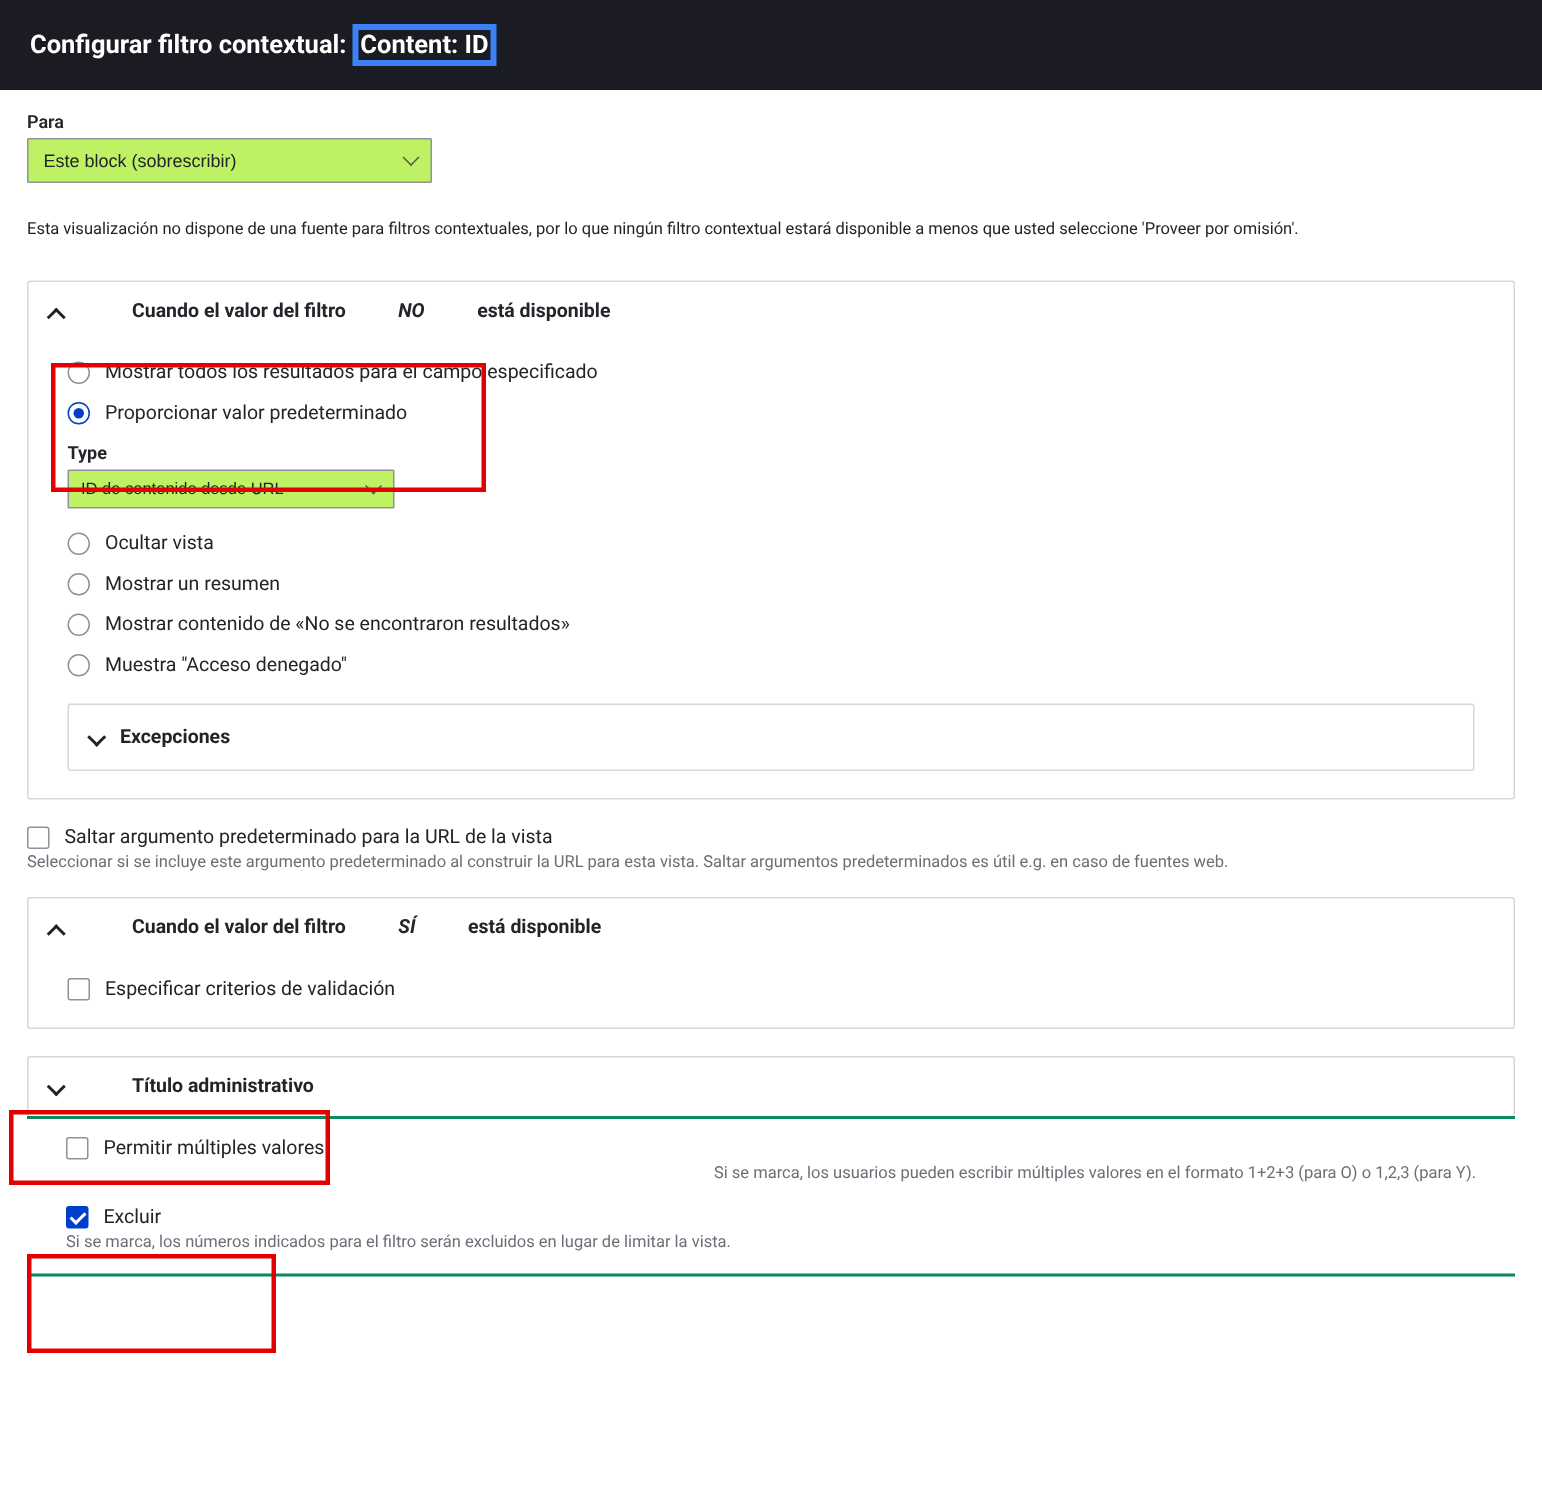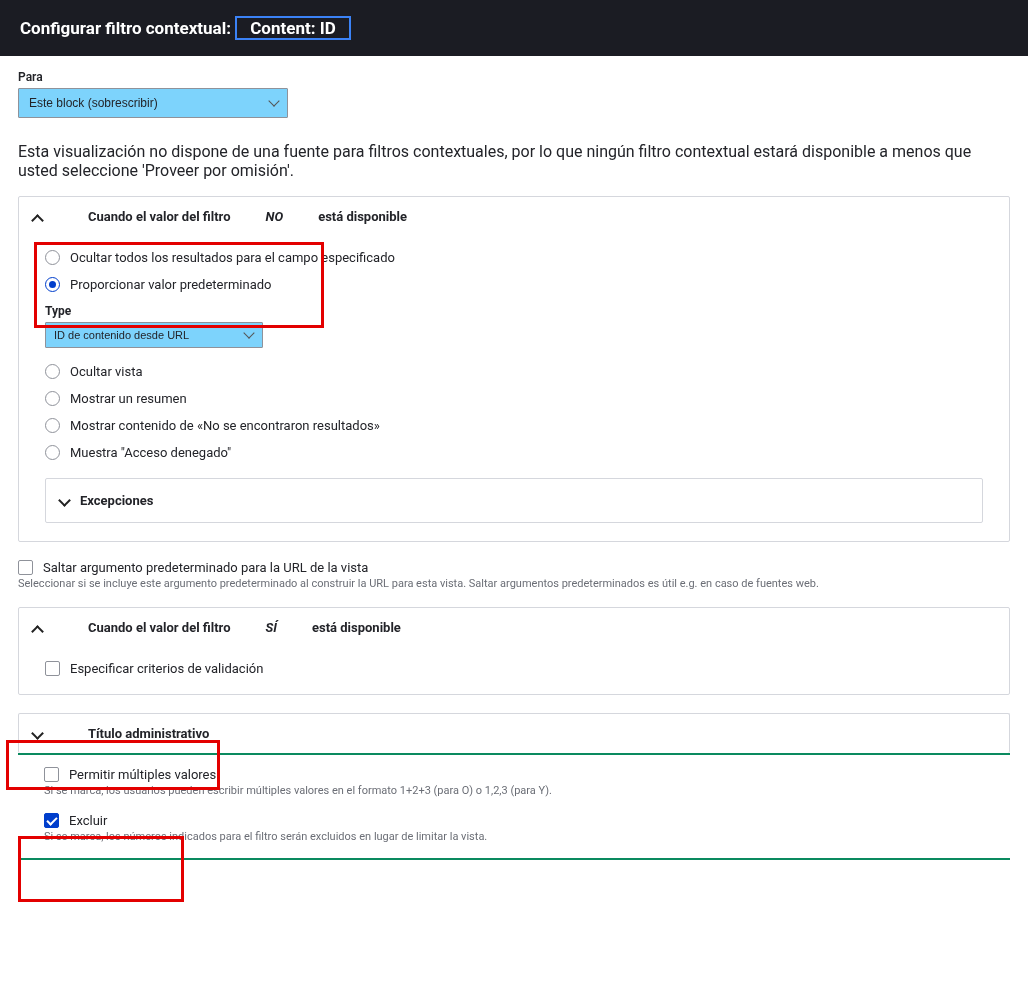--- a/index.html
+++ b/index.html
@@ -1,31 +1,31 @@
 <!DOCTYPE html>
 <html><head>
 <meta charset="utf-8">
 <style>
 * { box-sizing: border-box; margin: 0; padding: 0; }
 body { font-family: -apple-system, BlinkMacSystemFont, "Segoe UI", Roboto, sans-serif; font-size: 13px; color: #232429; background: #fff; width: 1028px; height: 994px; position: relative; overflow: hidden; }
 
 .header-bar { background: #1b1c23; color: #fff; padding: 16px 20px; font-size: 17px; font-weight: bold; }
-.hilite-title { display: inline-block; border: 2px solid #3b82f6; padding: 0 13px; }
+.hilite-title { display: inline-block; border: 4px solid #3b82f6; padding: 0 1px; }
 
 .content { padding: 14px 18px 18px 18px; }
 
 .fld-label { font-size: 12px; color: #232429; font-weight: 600; margin-bottom: 4px; display: block; }
 
 .select-wrap { position: relative; display: inline-block; }
-.select { border: 1px solid #8f929a; background: #7dd3fc; font-size: 12px; color: #232429; padding: 7px 34px 7px 10px; min-width: 270px; appearance: none; border-radius: 1px; }
+.select { border: 1px solid #8f929a; background: #bef264; font-size: 12px; color: #232429; padding: 7px 34px 7px 10px; min-width: 270px; appearance: none; border-radius: 1px; }
 .select.small { min-width: 218px; padding: 6px 30px 6px 8px; font-size: 11px; }
 .chev { position: absolute; right: 10px; top: 50%; transform: translateY(-50%); pointer-events: none; }
 .chev::before { content: ""; display: block; width: 7px; height: 7px; border-right: 1.5px solid #555; border-bottom: 1.5px solid #555; transform: rotate(45deg); margin-top: -4px; }
 
-.info-text { font-size: 16px; color: #232429; margin: 24px 0 16px 0; }
+.info-text { font-size: 11px; color: #232429; margin: 24px 0 28px 0; }
 
 .panel { border: 1px solid #d5d7dd; border-radius: 2px; margin-bottom: 18px; }
 .panel-head { display: flex; align-items: center; padding: 12px 14px; font-size: 13px; font-weight: 700; color: #232429; cursor: pointer; gap: 35px; }
 .panel-head .em { font-style: italic; font-weight: 700; }
 .panel-head.collapsed { }
 .panel-body { padding: 14px 26px 18px 26px; }
 
 .arrow { width: 10px; height: 10px; margin-right: 10px; position: relative; flex-shrink: 0; }
 .arrow::before { content: ""; display: block; width: 7px; height: 7px; border-right: 2px solid #222; border-bottom: 2px solid #222; position: absolute; }
 .arrow.up::before { transform: rotate(-135deg); top: 4px; }
@@ -84,21 +84,21 @@
   <div class="panel">
     <div class="panel-head">
       <span class="arrow up"></span>
       <span>Cuando el valor del filtro </span>
       <span class="em">NO</span>
       <span> está disponible</span>
     </div>
     <div class="panel-body">
       <div class="radio-row">
         <span class="radio"></span>
-        <span>Ocultar todos los resultados para el campo especificado</span>
+        <span>Mostrar todos los resultados para el campo especificado</span>
       </div>
       <div class="radio-row">
         <span class="radio checked"></span>
         <span>Proporcionar valor predeterminado</span>
       </div>
       <div class="type-block">
         <label class="fld-label" style="font-weight:700;">Type</label>
         <div class="select-wrap">
           <select class="select small">
             <option>ID de contenido desde URL</option>
@@ -161,21 +161,21 @@
       <span>Título administrativo</span>
     </div>
   </div>
 
   <div class="more-panel">
     <div class="more-body">
       <div class="cb-row">
         <span class="cb"></span>
         <span>Permitir múltiples valores</span>
       </div>
-      <p class="help" style="margin-bottom:14px;">Si se marca, los usuarios pueden escribir múltiples valores en el formato 1+2+3 (para O) o 1,2,3 (para Y).</p>
+      <p class="help" style="margin-bottom:14px;text-align:right;">Si se marca, los usuarios pueden escribir múltiples valores en el formato 1+2+3 (para O) o 1,2,3 (para Y).</p>
       <div class="cb-row">
         <span class="cb checked"></span>
         <span>Excluir</span>
       </div>
       <p class="help">Si se marca, los números indicados para el filtro serán excluidos en lugar de limitar la vista.</p>
     </div>
   </div>
 
 </div>
 

